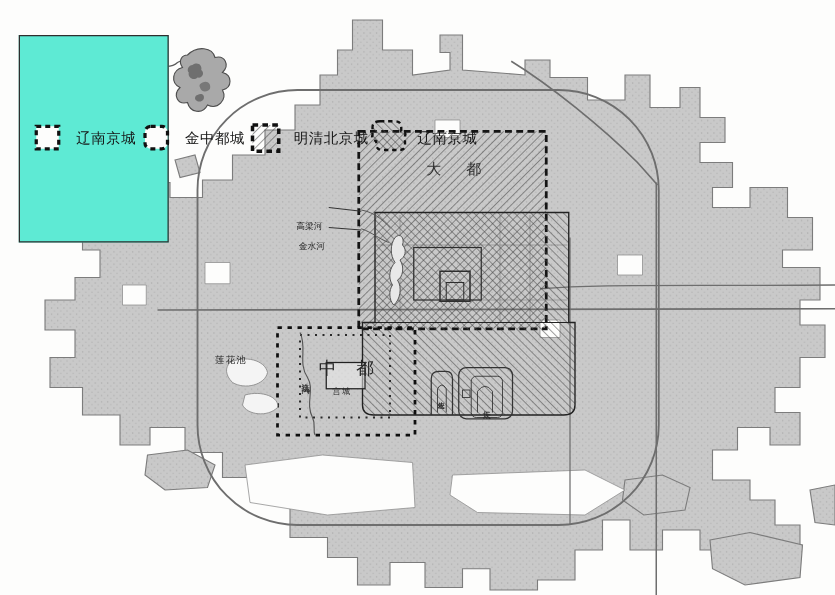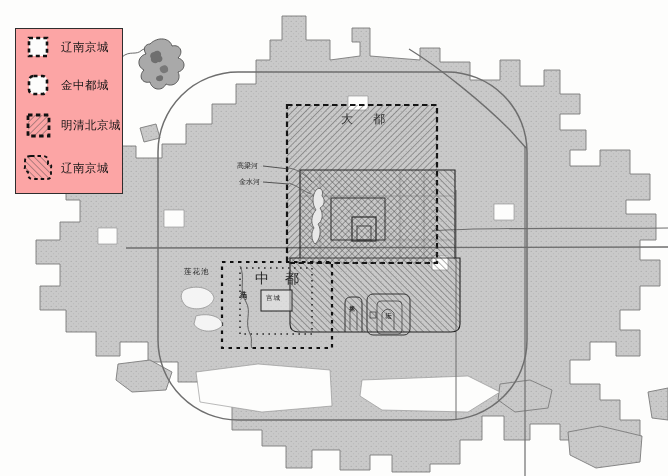--- a/index.html
+++ b/index.html
@@ -3,37 +3,37 @@
 <meta charset="utf-8">
 <style>
   html,body{margin:0;padding:0;background:#fff;}
   #stage{
     position:relative;width:668px;height:476px;background:#fdfdfc;overflow:hidden;
     font-family:"Liberation Sans","DejaVu Sans",sans-serif;color:#1c1c1c;
   }
   #map-svg{position:absolute;left:0;top:0;width:668px;height:476px;}
   
   .legend{
-    position:absolute;left:15px;top:28px;width:108px;height:166px;
-    background:#fca5a5;border:1.6px solid #2e2e2e;box-sizing:border-box;
-    display:flex;flex-direction:column;justify-content:space-between;
+    position:absolute;left:15px;top:28px;width:120px;height:166px;
+    background:#5eead4;border:1.6px solid #2e2e2e;box-sizing:border-box;
+    display:flex;flex-direction:row;justify-content:space-between;
     padding:6px 4px 8px 6px;z-index:30;
   }
   .legend-item{display:flex;align-items:center;gap:7px;}
   .legend-item .sym{width:32px;display:flex;justify-content:center;flex:0 0 32px;}
   .legend-item .lbl{font-size:11.5px;letter-spacing:.5px;white-space:nowrap;color:#141414;}
   
-  .map-label{position:absolute;z-index:20;color:#252525;line-height:1;white-space:nowrap;}
+  .map-label{position:absolute;z-index:20;color:#252525;line-height:1;white-space:nowrap;margin-top:16px;}
   .vert{writing-mode:vertical-rl;text-orientation:upright;}
   .lab-dadu{left:341px;top:113px;font-size:12px;letter-spacing:20px;color:#303030;}
   .lab-zhongdu{left:255px;top:271px;font-size:14px;letter-spacing:16px;}
   .lab-gong{left:266px;top:295px;font-size:6.5px;letter-spacing:1px;}
   .lab-gaoliang{left:237px;top:162px;font-size:7px;}
   .lab-jinshui{left:239px;top:178px;font-size:7px;}
-  .lab-lianhua{left:184px;top:268px;font-size:7.5px;letter-spacing:1px;}
+  .lab-lianhua{left:172px;top:268px;font-size:7.5px;letter-spacing:1px;}
   .lab-xima{left:240px;top:285px;font-size:7px;letter-spacing:1px;}
   .lab-xiannong{left:349px;top:301px;font-size:5.5px;}
   .lab-tiantan{left:385px;top:307px;font-size:6.5px;}
 </style>
 </head>
 <body>
 
 <div id="stage">
 
   <svg id="map-svg" viewBox="0 0 668 476" xmlns="http://www.w3.org/2000/svg">

